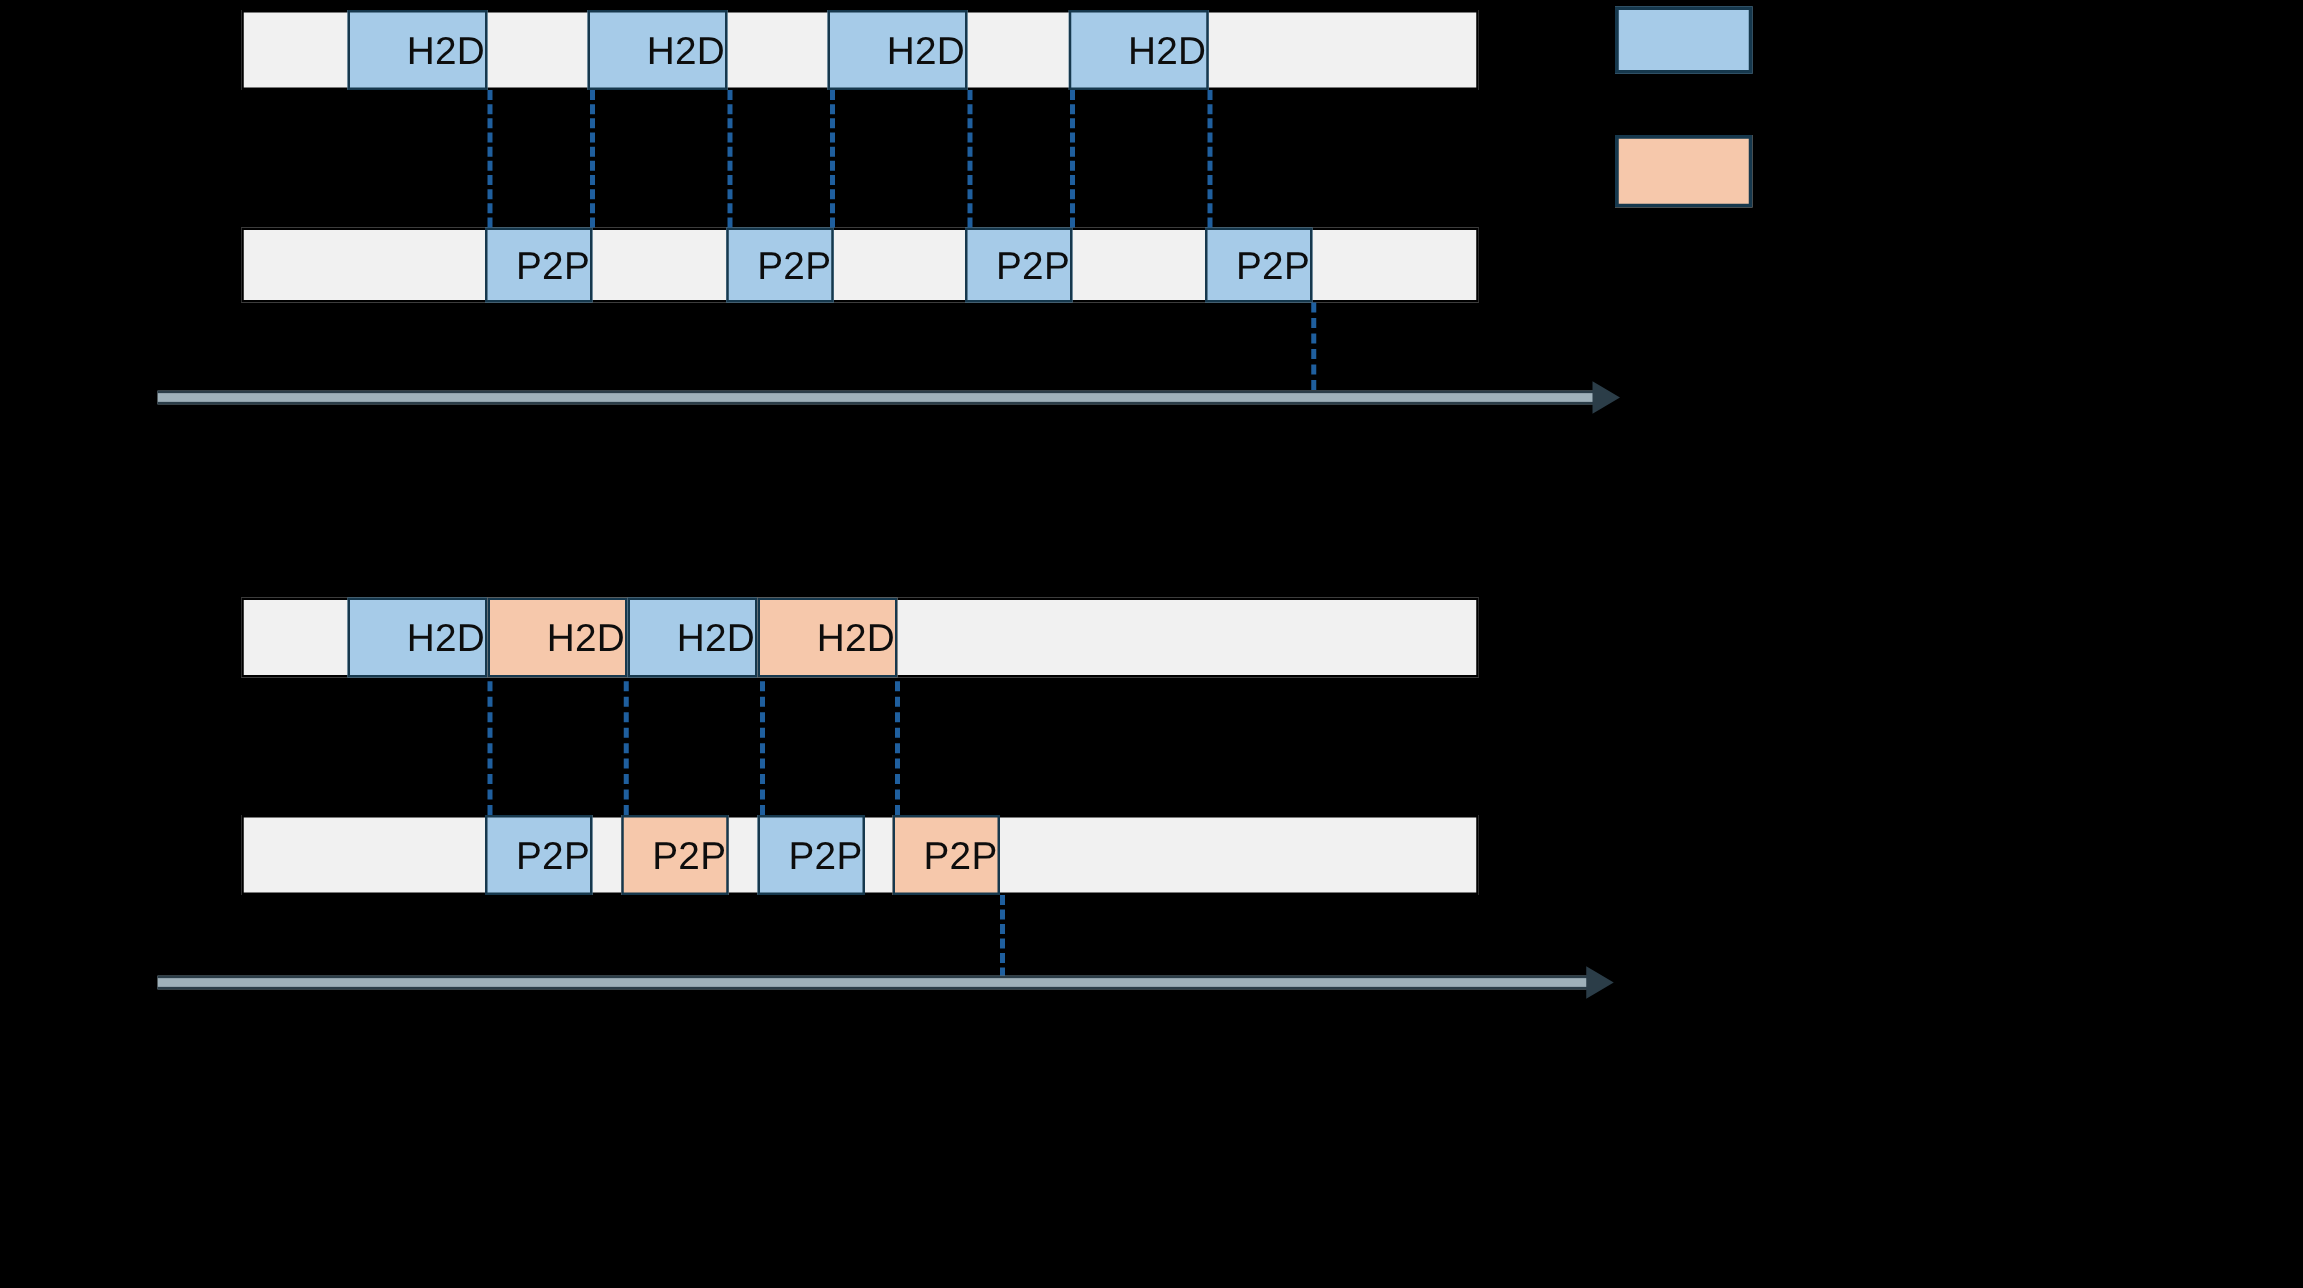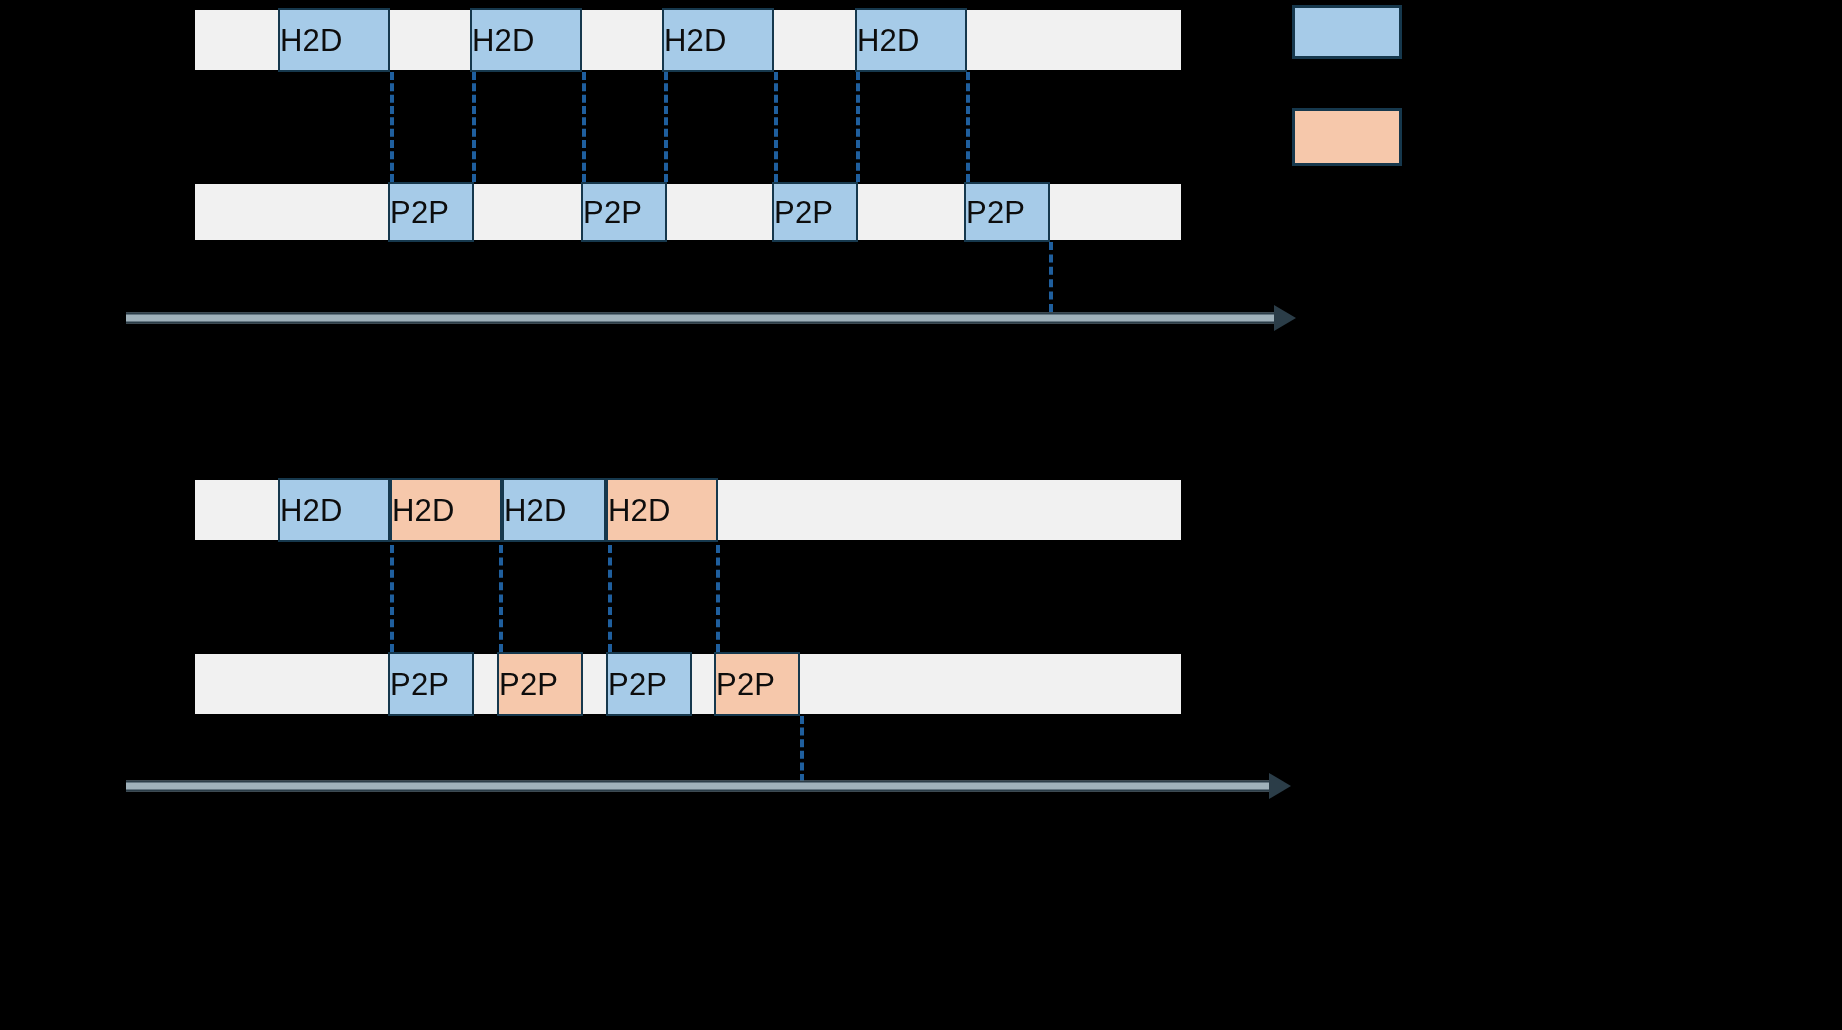--- a/index.html
+++ b/index.html
@@ -18,21 +18,21 @@
     box-sizing:border-box;
   }
 
   
   .block{
     position:absolute;
     box-sizing:border-box;
     border:2px solid #16384d;
     display:flex;
     align-items:center;
-    justify-content:flex-start;
+    justify-content:flex-end;
     font-size:31px;
     color:#0d0d0d;
     letter-spacing:.2px;
     line-height:1;
     white-space:nowrap;
   }
   .block.blue{background:#a6cbe8;}
   .block.peach{background:#f6c8ab;}
 
   

